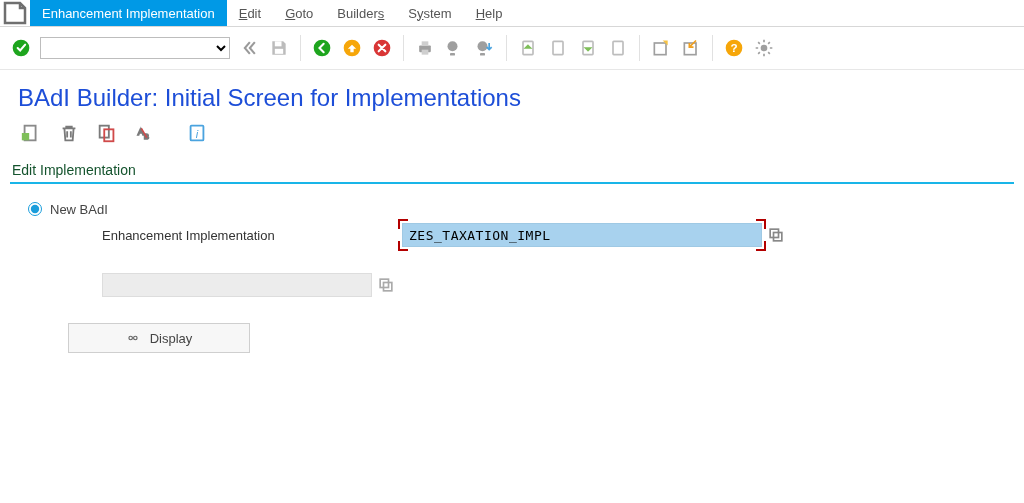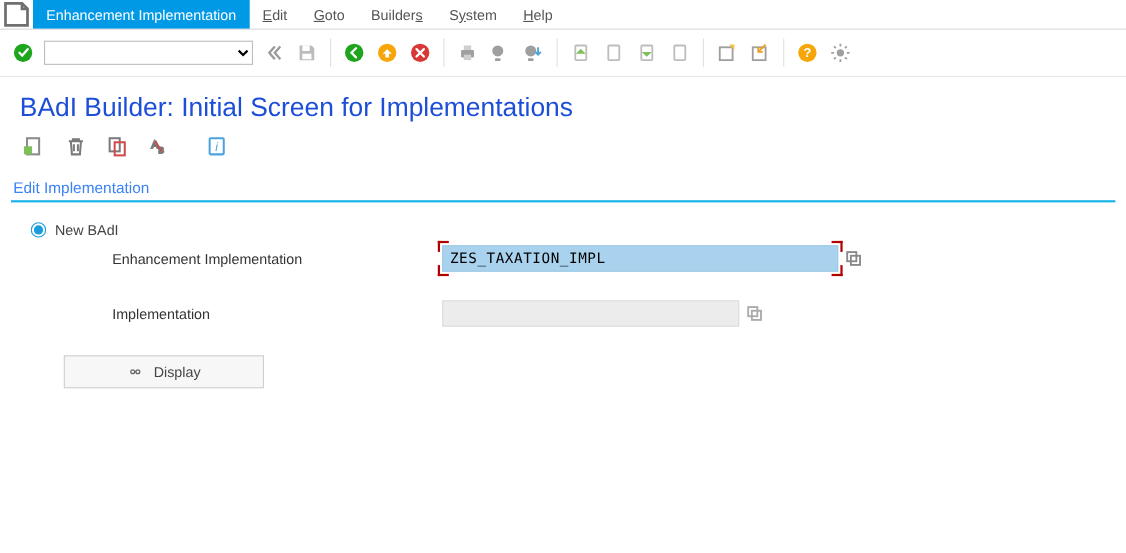--- a/index.html
+++ b/index.html
@@ -31,21 +31,21 @@
   
   .page-title{font-size:24px;color:#1d4ed8;padding:14px 18px 6px;
     font-weight:400}
 
   
   .app-tb{display:flex;gap:16px;padding:4px 20px 12px}
   .app-tb .ic{width:22px;height:22px;display:flex;
     align-items:center;justify-content:center;cursor:pointer}
 
   
-  .section-title{font-size:14px;color:#3b82f6;padding:6px 12px 4px}
+  .section-title{font-size:14px;color:#14532d;padding:6px 12px 4px}
   .section-rule{height:2px;background:#19b5e8;margin:0 10px 18px}
 
   
   .form{padding:0 28px}
   .opt-row{display:flex;margin-bottom:6px}
   .opt-row input[type=radio]{accent-color:#1a9ddb;
     width:14px;height:14px;margin:0 8px 0 0}
   .field-row{display:flex;align-items:center;margin:0 0 26px 74px}
   .field-row .label{width:300px;color:#333}
   .field-wrap{position:relative;width:360px}
@@ -62,21 +62,21 @@
   .corner.tl{top:-4px;left:-4px;border-top:2px solid #b30000;
     border-left:2px solid #b30000}
   .corner.tr{top:-4px;right:-4px;border-top:2px solid #b30000;
     border-right:2px solid #b30000}
   .corner.bl{bottom:-4px;left:-4px;border-bottom:2px solid #b30000;
     border-left:2px solid #b30000}
   .corner.br{bottom:-4px;right:-4px;border-bottom:2px solid #b30000;
     border-right:2px solid #b30000}
 
   
-  .btn-row{display:flex;gap:18px;margin:12px 0 0 30px}
+  .btn-row{display:flex;gap:18px;margin:12px 0 0 40px}
   .sap-btn{width:180px;height:28px;background:#f7f7f7;
     border:1px solid #cfcfcf;display:flex;align-items:center;
     justify-content:center;gap:10px;cursor:pointer;color:#444;
     font-size:13px}
   .sap-btn svg{width:14px;height:14px}
 </style>
 </head>
 <body>
 
 <div class="menubar">
@@ -287,21 +287,20 @@
       <span class="f4">
         <svg viewBox="0 0 24 24" fill="none" stroke="#888" stroke-width="2">
             <rect x="5" y="5" width="10" height="10"></rect>
             <rect x="9" y="9" width="10" height="10"></rect>
         </svg>
         </span>
     </div>
   </div>
 
   <div class="field-row">
-    <div class="label">Implementation</div>
     <div class="field-wrap dis" style="width:270px">
       <input disabled="" value="" style="">
       <span class="f4">
         <svg viewBox="0 0 24 24" fill="none" stroke="#aaa" stroke-width="2">
             <rect x="5" y="5" width="10" height="10"></rect>
             <rect x="9" y="9" width="10" height="10"></rect>
         </svg>
         </span>
     </div>
   </div>

